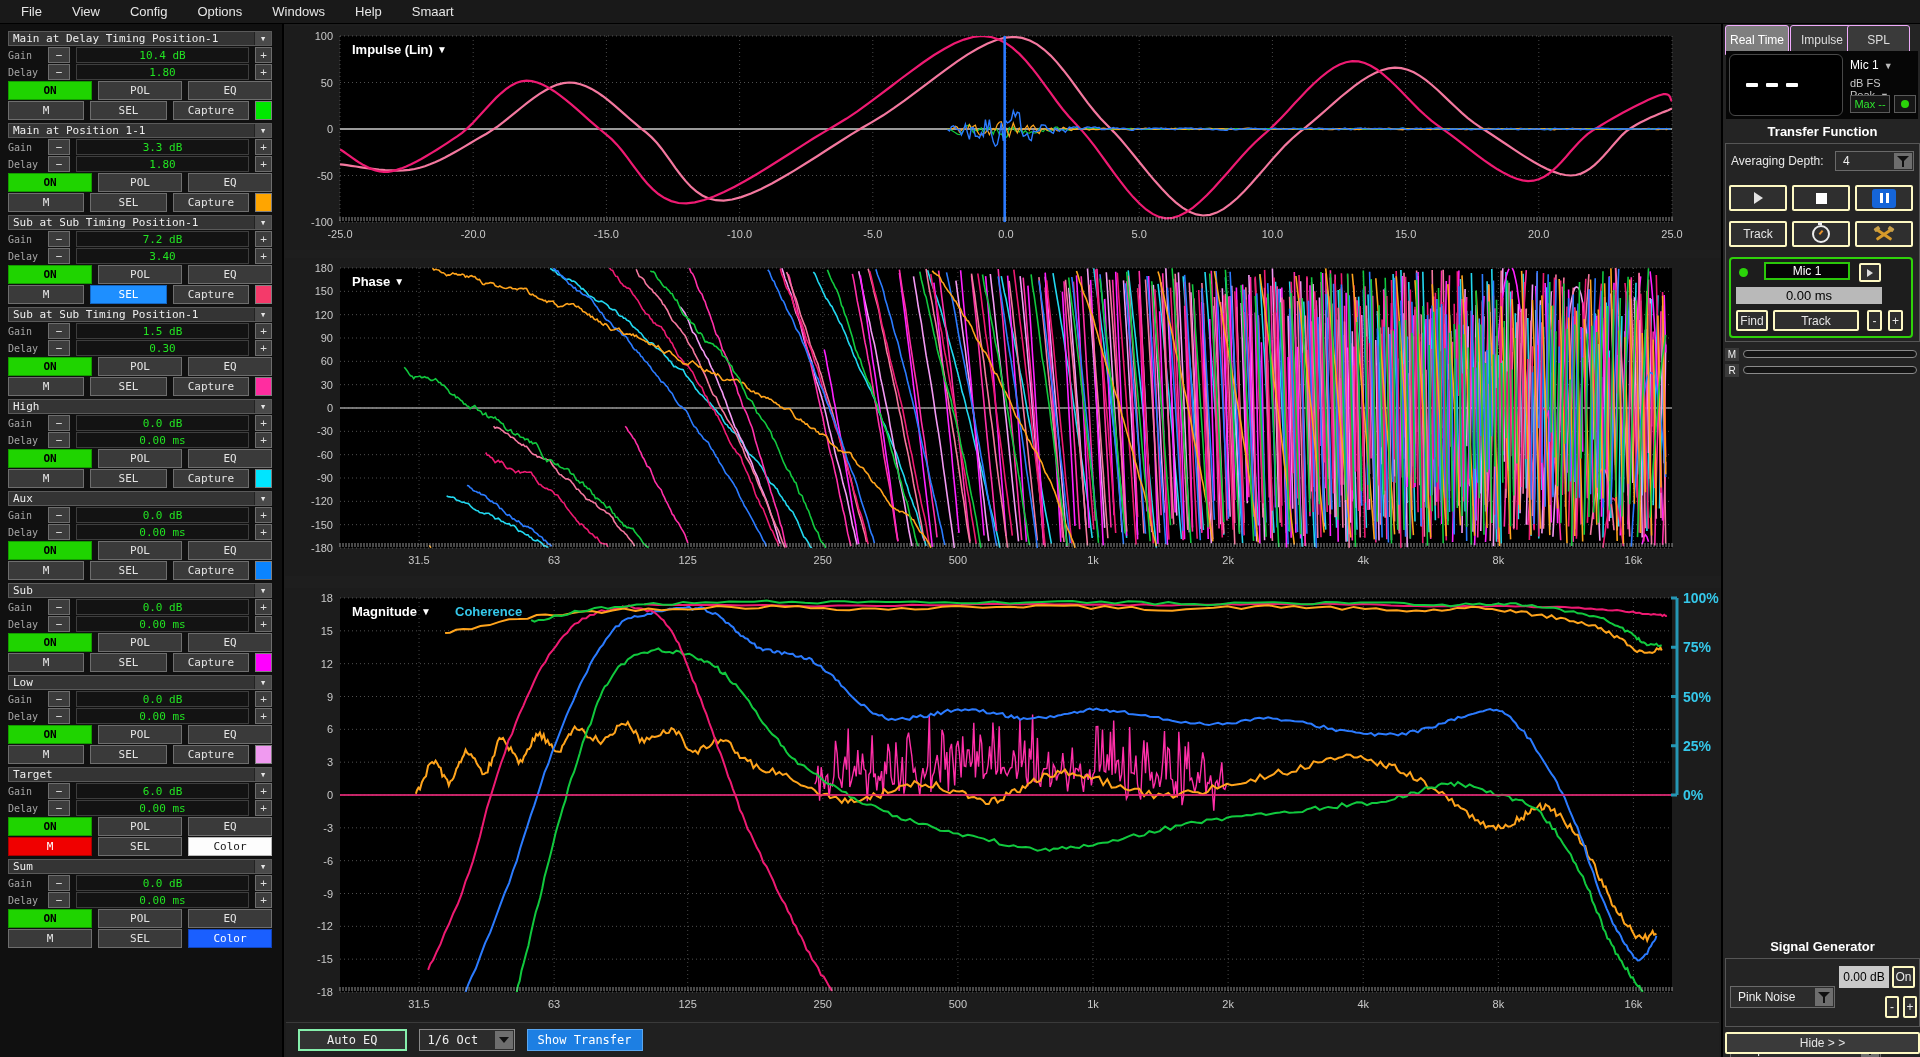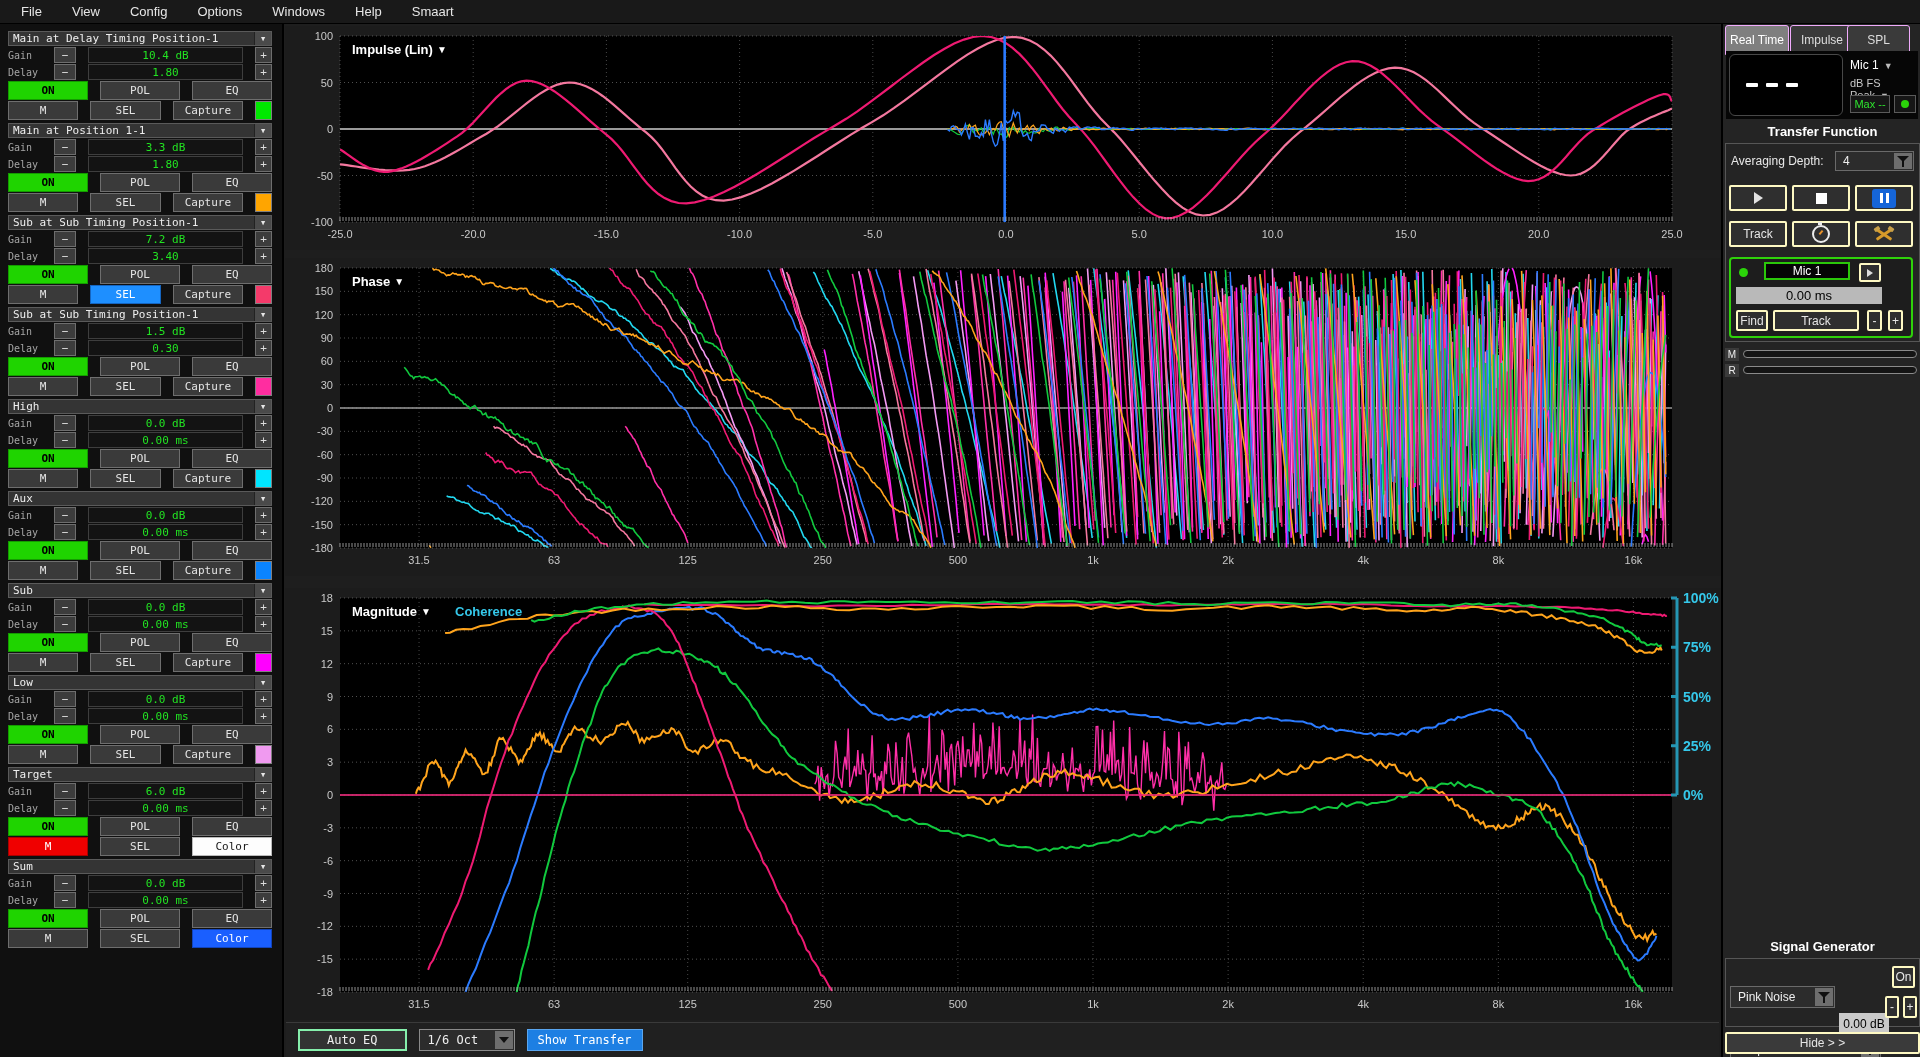--- a/index.html
+++ b/index.html
@@ -12,21 +12,21 @@
 
   
   #sidebar{position:absolute;left:0;top:24px;width:284px;height:1033px;background:#101010;
     border-right:2px solid #000;z-index:20;padding-top:7px;box-sizing:border-box}
   .strip{margin:0 6px 0 8px;width:264px;margin-bottom:3px}
   .strip-title{position:relative;height:15px;background:#343434;border:1px solid #5a5a5a;
     color:#efefef;font:11px "DejaVu Sans Mono",monospace;display:flex;align-items:center;
     padding-left:4px;box-sizing:border-box;margin-bottom:1px}
   .strip-dd{position:absolute;right:0;top:0;bottom:0;width:16px;background:#4a4a4a;
     border-left:1px solid #222;display:flex;align-items:center;justify-content:center;color:#e8e8e8;font-size:7px}
-  .srow{display:flex;gap:12px;margin-bottom:1px}
+  .srow{display:flex;gap:6px;margin-bottom:1px}
   .srow.vals{height:16px}
   .srow.btns{height:19px}
   .slbl{width:34px;color:#a5a5a5;font:10px "DejaVu Sans Mono",monospace;display:flex;align-items:center;flex:none}
   .sq{width:22px;flex:none;background:#3c3c3c;border:1px solid #6e6e6e;color:#ddd;display:flex;
     align-items:center;justify-content:center;font:11px "DejaVu Sans Mono",monospace;box-sizing:border-box}
   .sqp{width:17px}
   .val{flex:1;background:#131313;border:1px solid #3e3e3e;color:#22e322;
     font:11px "DejaVu Sans Mono",monospace;display:flex;align-items:center;justify-content:center;box-sizing:border-box}
   .btn{flex:1;background:#3a3a3a;border:1px solid #6e6e6e;color:#e4e4e4;
     font:11px "DejaVu Sans Mono",monospace;display:flex;align-items:center;justify-content:center;box-sizing:border-box}
@@ -693,21 +693,21 @@
   <div class="rp meter-pill" style="left:20px;top:343px;width:174px"></div>
 
   <div class="rp" style="left:0;top:916px;width:199px;text-align:center;color:#fff;font-weight:bold;font-size:13px">Signal Generator</div>
   <div class="rp groupbox" style="left:2px;top:935px;width:195px;height:69px"></div>
   <div class="rp combo" style="left:7px;top:943px;width:105px;height:22px">
     <span>Pink Noise</span>
     <span class="arrow-box">
         <span class="funnel"></span>
       </span>
   </div>
-  <div class="rp" style="left:116px;top:990px;width:50px;height:22px;background:#c9c9c9;color:#000;font-size:12px;display:flex;align-items:center;justify-content:center">0.00 dB</div>
+  <div class="rp" style="left:116px;top:943px;width:50px;height:22px;background:#c9c9c9;color:#000;font-size:12px;display:flex;align-items:center;justify-content:center">0.00 dB</div>
   <div class="rp rp-btn" style="left:169px;top:943px;width:23px;height:22px">On</div>
   <div class="rp combo" style="left:7px;top:973px;width:151px;height:22px">
     <span>Output</span>
     <span class="arrow-box">
         <span class="funnel"></span>
       </span>
   </div>
   <div class="rp rp-btn" style="left:162px;top:973px;width:14px;height:22px">-</div>
   <div class="rp rp-btn" style="left:180px;top:973px;width:14px;height:22px">+</div>
 

